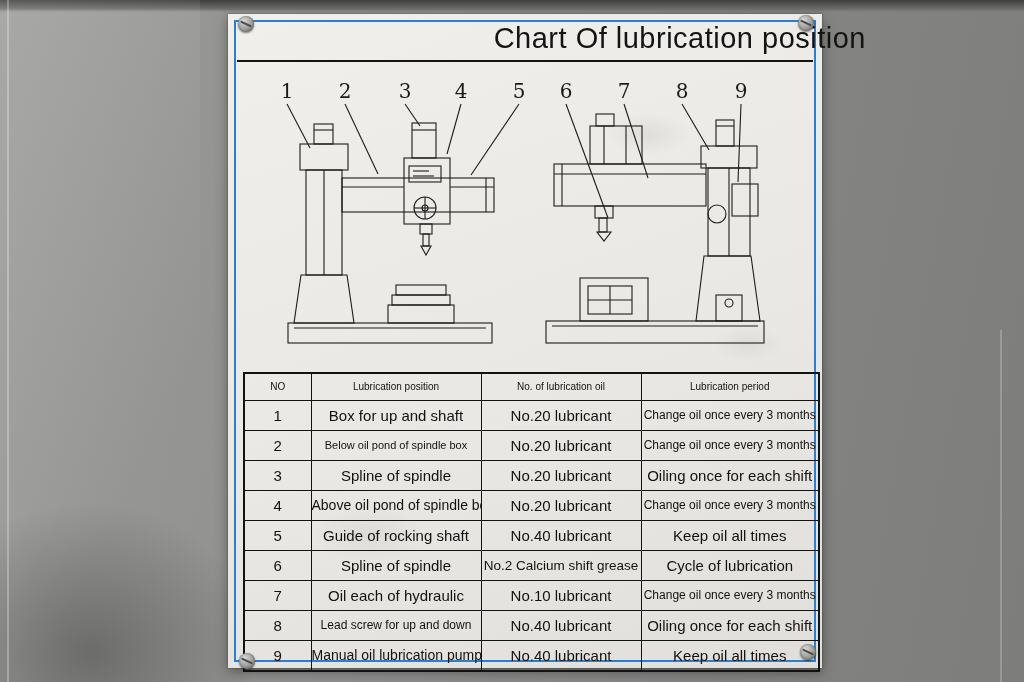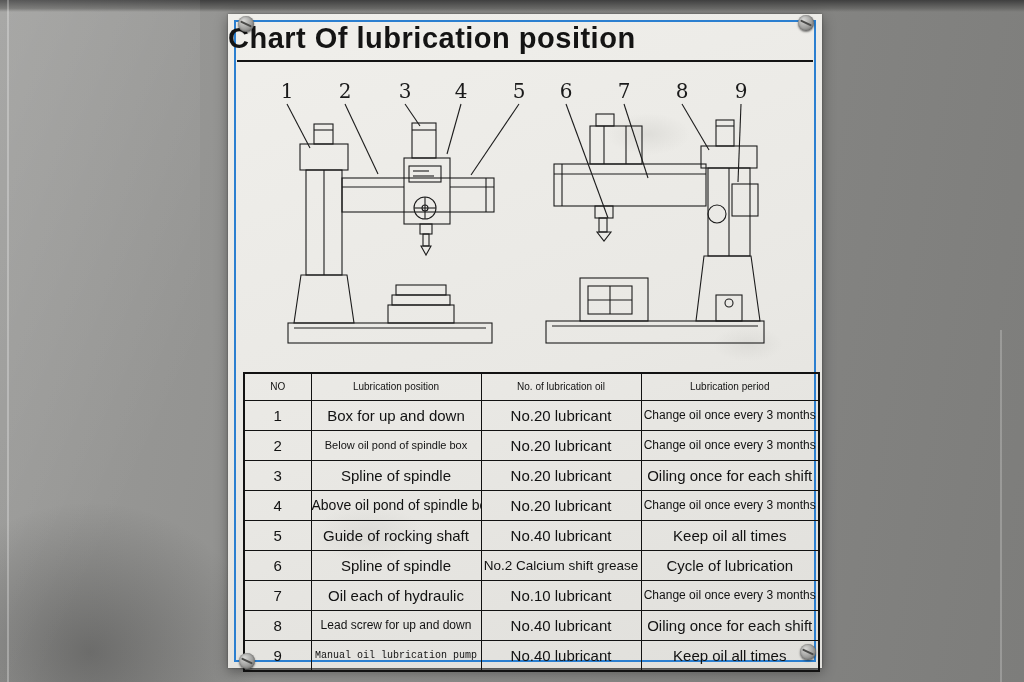--- a/index.html
+++ b/index.html
@@ -40,22 +40,23 @@
     background:
       radial-gradient(60px 30px at 420px 120px,rgba(160,160,155,0.18),rgba(0,0,0,0) 70%),
       radial-gradient(80px 40px at 140px 520px,rgba(160,160,155,0.15),rgba(0,0,0,0) 70%),
       radial-gradient(50px 25px at 520px 330px,rgba(160,160,155,0.15),rgba(0,0,0,0) 70%);
   }
   .blue-frame{
     position:absolute;inset:6px;border:2.5px solid #2b7fd0;
   }
   .plate-title{
     position:absolute;left:0;top:8px;width:100%;
-    text-align:left;font-size:29px;font-weight:700;color:#141414;
+    text-align:right;font-size:29px;font-weight:400;color:#141414;
     letter-spacing:0.5px;
+    padding-left:44px;
   }
   .title-rule{
     position:absolute;left:9px;top:46px;width:576px;height:0;
     border-top:2.5px solid #141414;
   }
   .diagram{
     position:absolute;left:0;top:46px;width:594px;height:310px;
   }
   table.lube{
     position:absolute;left:15px;top:358px;width:575px;
@@ -212,21 +213,21 @@
             <div class="cell hdr">Lubrication period</div>
           </th>
       </tr>
     </thead>
     <tbody>
       <tr>
         <td>
             <div class="cell">1</div>
           </td>
         <td>
-            <div class="cell">Box for up and down</div>
+            <div class="cell">Box for up and shaft</div>
           </td>
         <td>
             <div class="cell">No.20 lubricant</div>
           </td>
         <td>
             <div class="cell" style="font-size: 12px;">Change oil once every 3 months</div>
           </td>
       </tr>
       <tr>
         <td>
@@ -324,21 +325,21 @@
           </td>
         <td>
             <div class="cell">Oiling once for each shift</div>
           </td>
       </tr>
       <tr>
         <td>
             <div class="cell">9</div>
           </td>
         <td>
-            <div class="cell" style="font-size: 10px; font-family: Liberation Mono, monospace;">Manual oil lubrication pump</div>
+            <div class="cell" style="font-size: 14px;">Manual oil lubrication pump</div>
           </td>
         <td>
             <div class="cell">No.40 lubricant</div>
           </td>
         <td>
             <div class="cell">Keep oil all times</div>
           </td>
       </tr>
     </tbody>
   </table>

